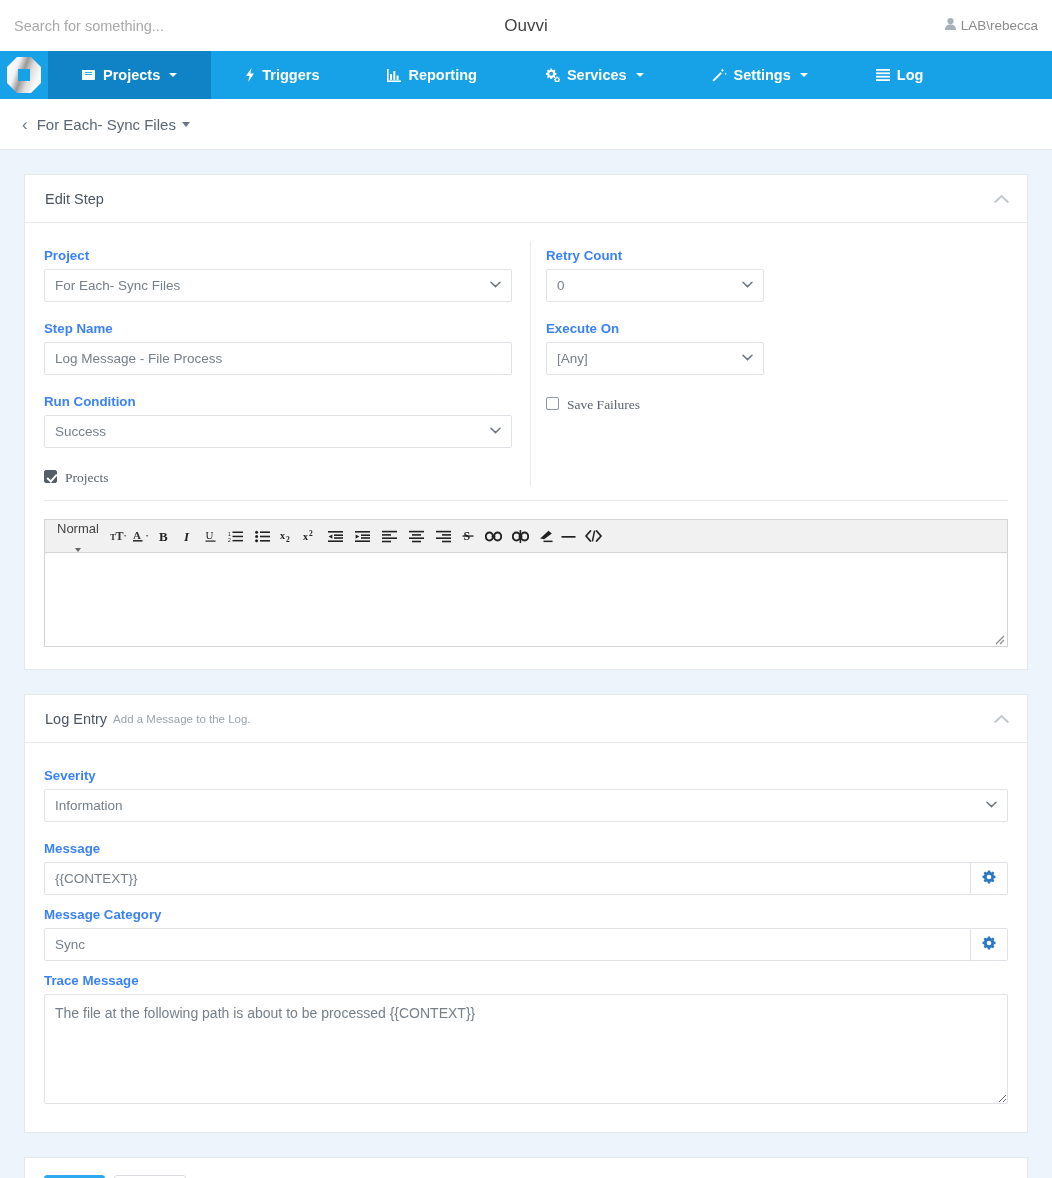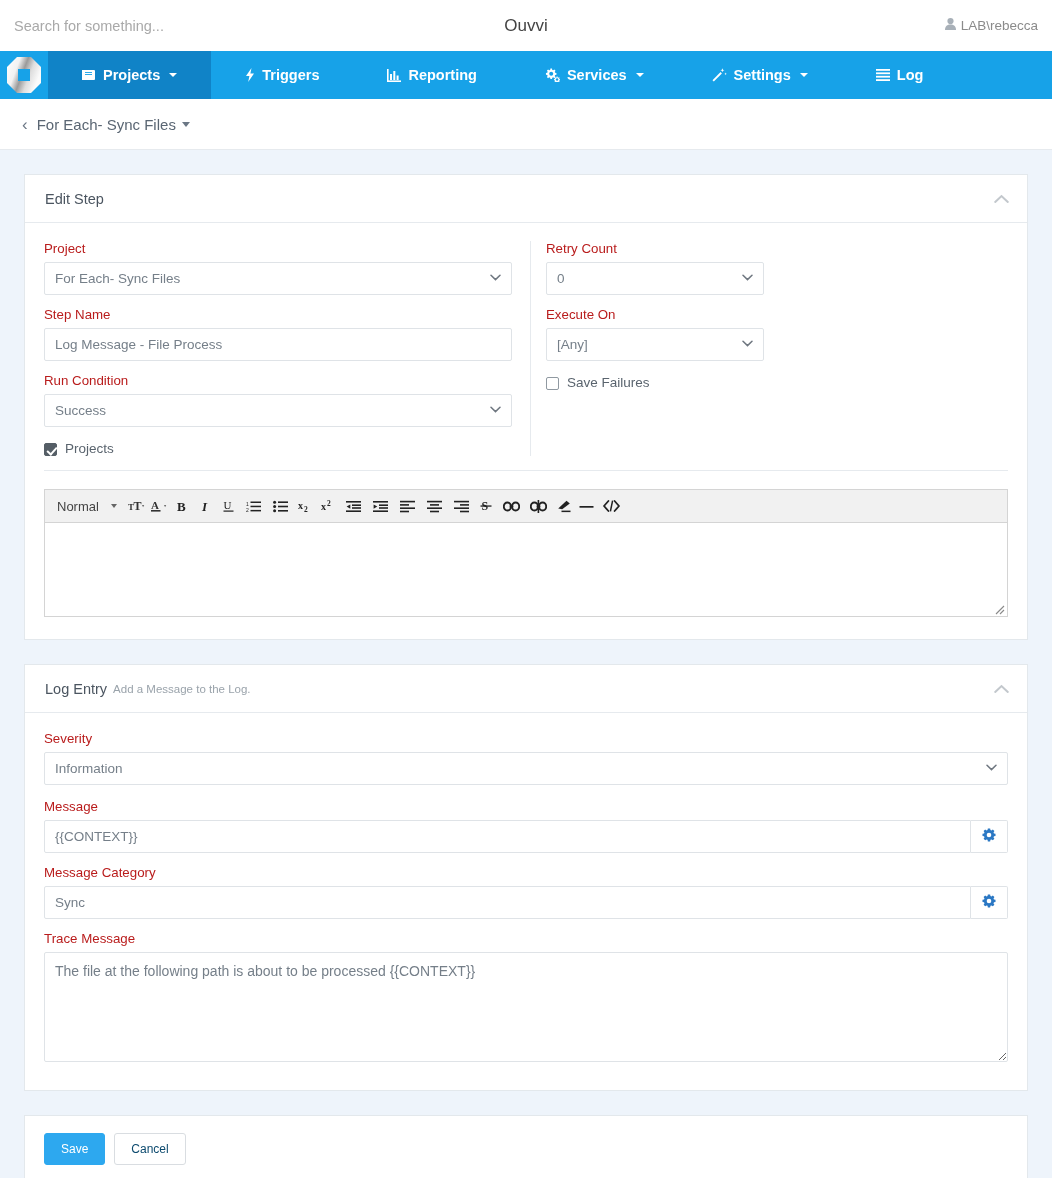--- a/index.html
+++ b/index.html
@@ -173,23 +173,23 @@
     border-right: 1px solid #e6eaee;
   }
   .col-right {
     padding-left: 15px;
     flex: 1;
   }
   .fld { margin-bottom: 0; }
   label.flab {
     display: block;
     font-size: 13.3px;
-    font-weight: normal;
-    color: #b91c1c;
-    margin: 0 0 6px 0;
+    font-weight: bold;
+    color: #3b82f6;
+    margin: 7px 0 6px 0;
   }
   .inp, .sel {
     width: 100%;
     height: 33px;
     border: 1px solid #dfe3e7;
     background: #fff;
     font-size: 13.5px;
     color: #757f89;
     padding: 0 10px;
     font-family: "Liberation Sans", sans-serif;
@@ -206,23 +206,24 @@
   .sel-arrow {
     position: absolute;
     right: 11px;
     top: 12px;
     pointer-events: none;
     line-height: 0;
   }
   .narrow { width: 218px; }
   .checkrow {
     display: flex;
-    align-items: flex-end;
+    align-items: flex-start;
     gap: 8px;
-    margin-top: 2px;
+    margin-top: 10px;
+    font-family: Liberation Serif, serif;
   }
   .chk {
     width: 13px; height: 13px;
     border: 1px solid #9099a1;
     background: #fff;
     display: inline-block;
     position: relative;
     border-radius: 2px;
     cursor: pointer;
     flex: 0 0 13px;
@@ -253,20 +254,21 @@
   }
   .ql-picker {
     display: flex;
     align-items: center;
     font-size: 13px;
     color: #444;
     padding: 0 4px 0 6px;
     gap: 12px;
     cursor: pointer;
     margin-right: 4px;
+    flex-direction: column;
   }
   .ql-picker .mini-caret {
     width: 0; height: 0;
     border-left: 3.5px solid transparent;
     border-right: 3.5px solid transparent;
     border-top: 4px solid #666;
   }
   .ql-btn {
     width: 22px;
     height: 24px;

